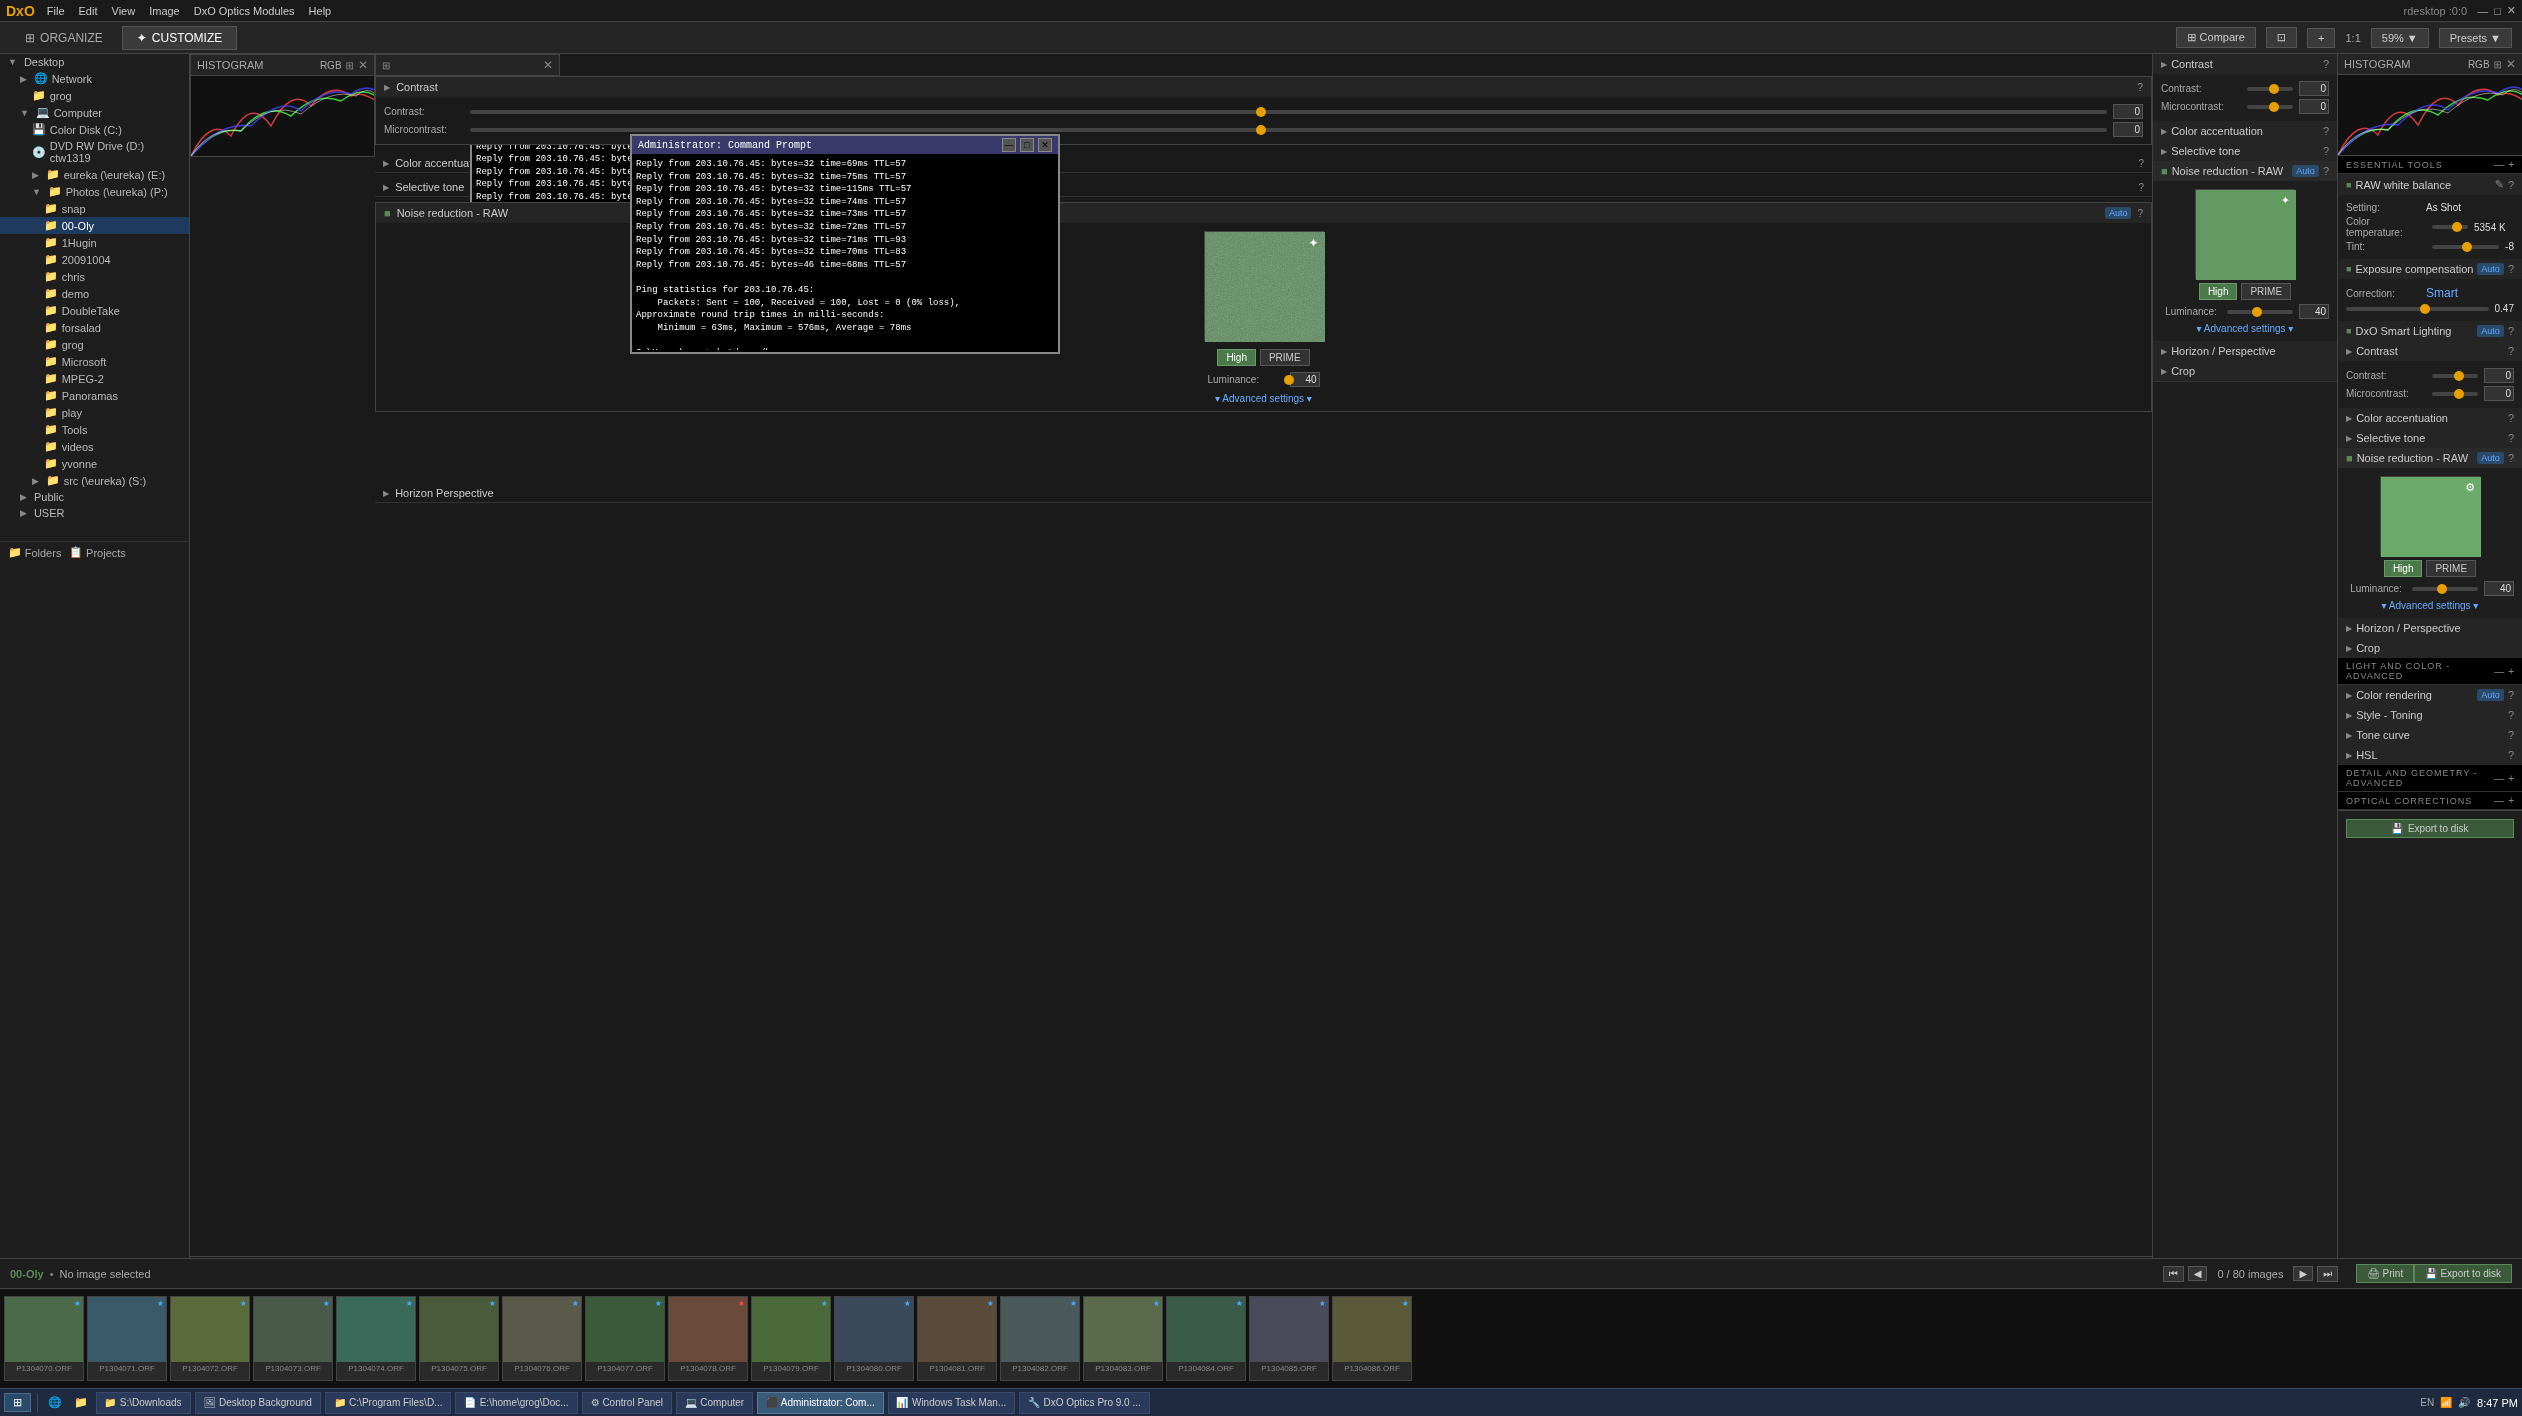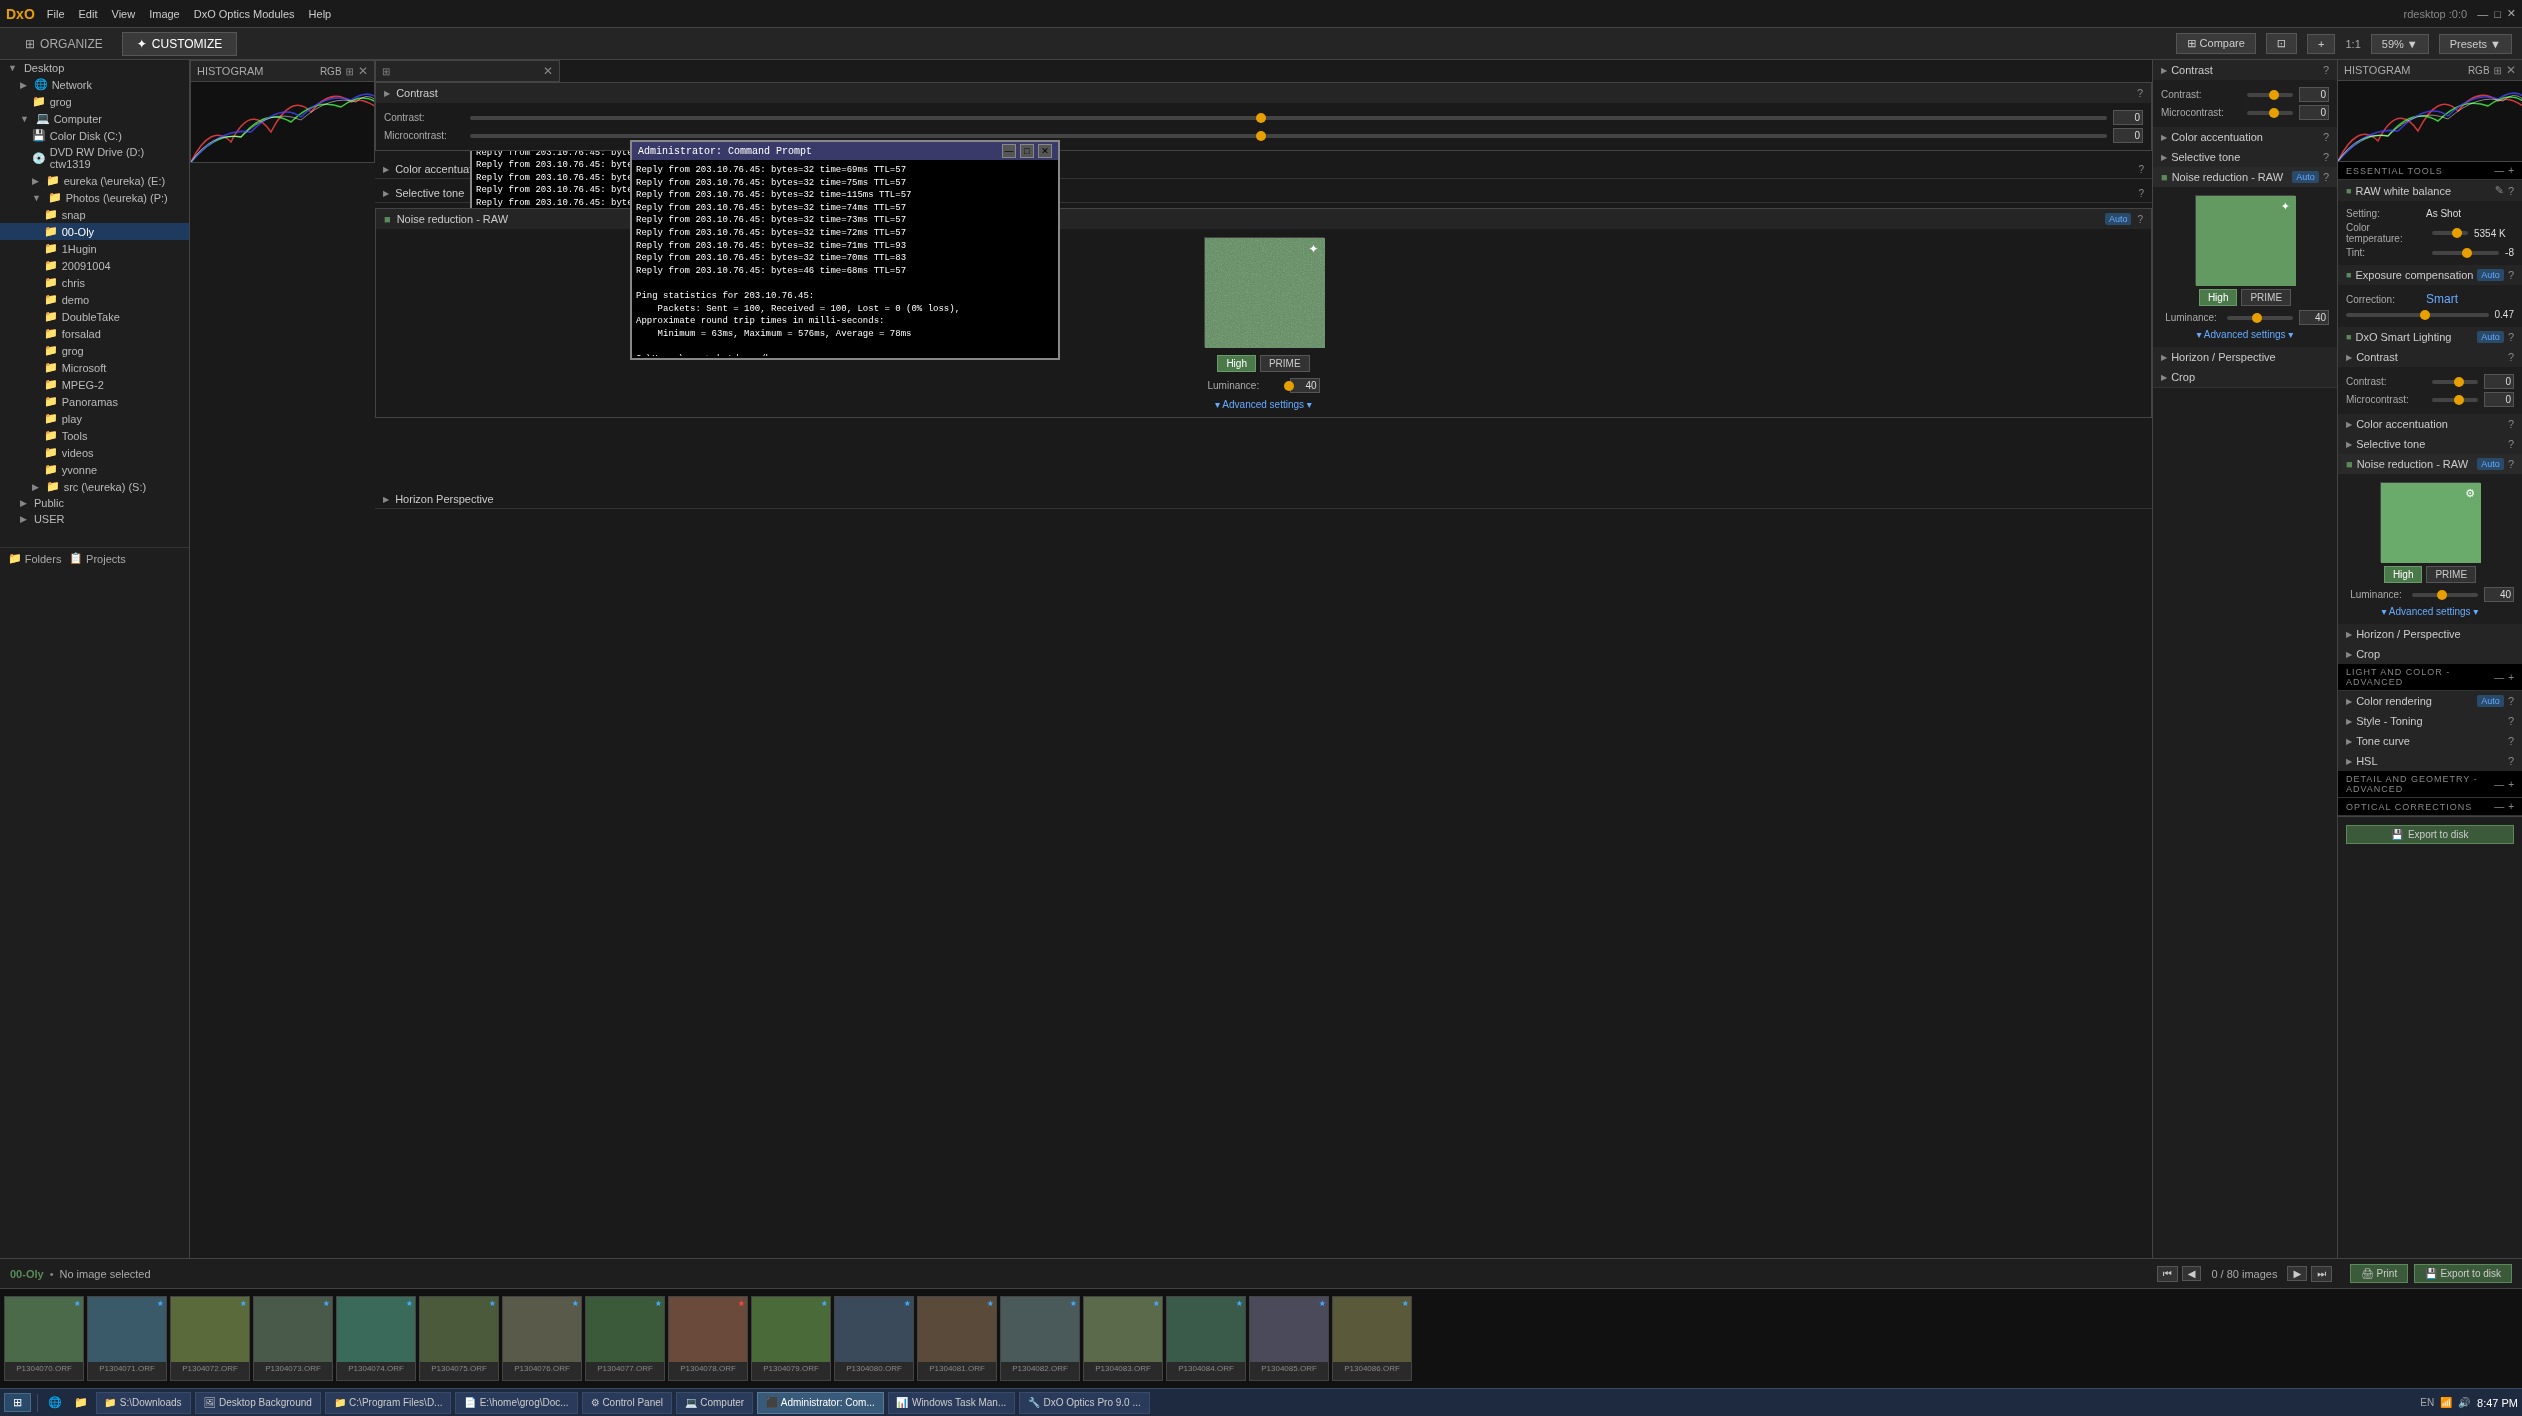--- a/index.html
+++ b/index.html
@@ -1,19 +1,19 @@
 <!DOCTYPE html>
 <html><head>
   <meta charset="utf-8">
   <style>
     * { margin: 0; padding: 0; box-sizing: border-box; }
     body { background: #2a2a2a; font-family: Arial, sans-serif; font-size: 11px; color: #ccc; overflow: hidden; width: 2522px; height: 1416px; }
     
     
-    .menu-bar { background: #1a1a1a; height: 28px; display: flex; align-items: center; padding: 0 6px; border-bottom: 1px solid #444; }
+    .menu-bar { background: #1a1a1a; height: 22px; display: flex; align-items: center; padding: 0 6px; border-bottom: 1px solid #444; }
     .menu-logo { color: #e8a000; font-weight: bold; font-size: 14px; margin-right: 12px; }
     .menu-item { color: #ccc; font-size: 11px; margin-right: 14px; cursor: pointer; }
     
     
     .tab-bar { background: #252525; height: 32px; display: flex; align-items: center; padding: 0 10px; border-bottom: 1px solid #444; }
     .tab-btn { display: flex; align-items: center; padding: 4px 14px; font-size: 12px; color: #aaa; cursor: pointer; border: 1px solid transparent; }
     .tab-btn.active { background: #3a3a3a; color: #fff; border-color: #555; }
     .tab-icon { margin-right: 5px; }
     .toolbar-right { margin-left: auto; display: flex; align-items: center; gap: 10px; }
     .toolbar-btn { background: #3a3a3a; border: 1px solid #555; color: #ccc; padding: 3px 10px; font-size: 11px; cursor: pointer; }
@@ -789,21 +789,21 @@
   <span>No image selected</span>
   <span style="margin-left:auto;"></span>
 
   <button style="background:#333;border:1px solid #555;color:#ccc;padding:1px 5px;font-size:10px;margin:0 2px;cursor:pointer;">⏮</button>
   <button style="background:#333;border:1px solid #555;color:#ccc;padding:1px 5px;font-size:10px;margin:0 2px;cursor:pointer;">◀</button>
   <span style="margin:0 8px;">0 / 80 images</span>
   <button style="background:#333;border:1px solid #555;color:#ccc;padding:1px 5px;font-size:10px;margin:0 2px;cursor:pointer;">▶</button>
   <button style="background:#333;border:1px solid #555;color:#ccc;padding:1px 5px;font-size:10px;margin:0 2px;cursor:pointer;">⏭</button>
   <span style="margin:0 8px;"></span>
   <button class="action-btn">🖨 Print</button>
-  <button class="action-btn" style="margin-left:6px;">💾 Export to disk</button>
+  <button class="action-btn" style="">💾 Export to disk</button>
 </div>
 
 <div class="image-strip" style="position:absolute;bottom:28px;left:0;right:0;height:100px;">
   <div class="thumb-item">
     <div class="thumb-img" style="background:#4a6a4a;"></div>
     <div class="thumb-name">P1304070.ORF</div>
     <span class="thumb-star">★</span>
   </div>
   <div class="thumb-item">
     <div class="thumb-img" style="background:#3a5a6a;"></div>

